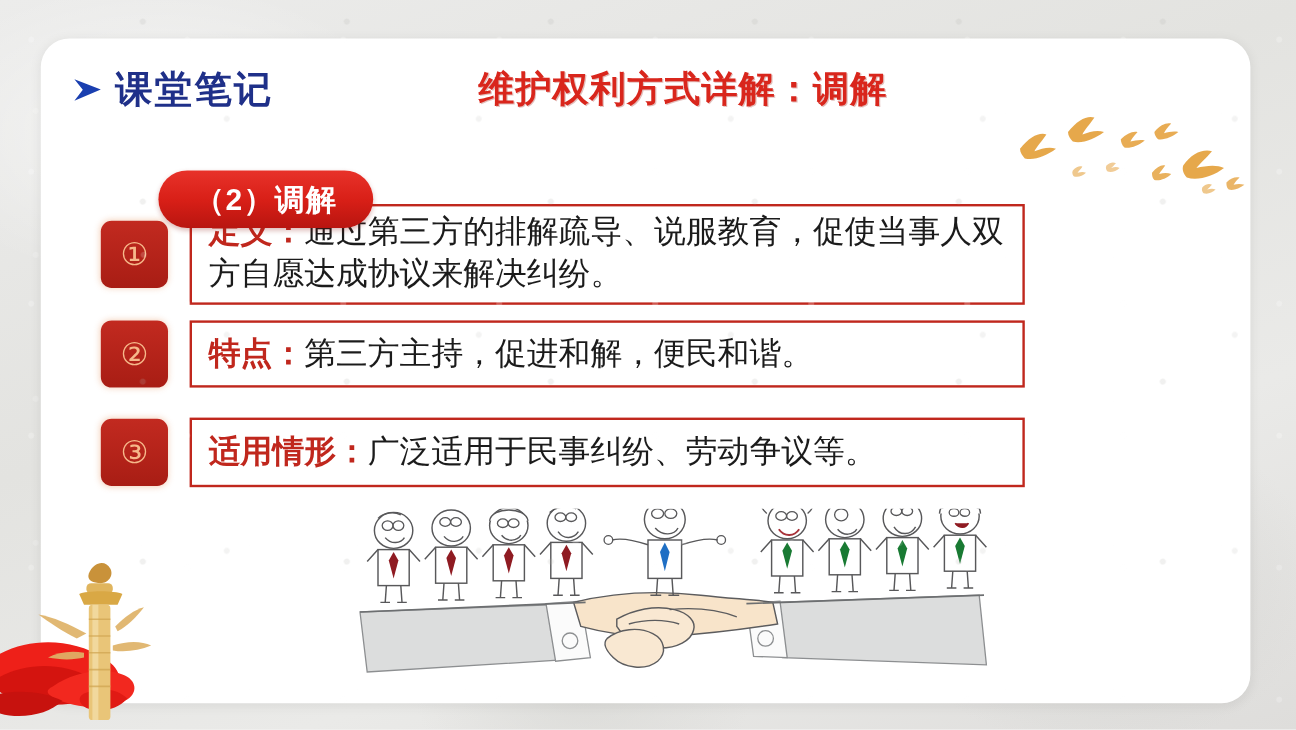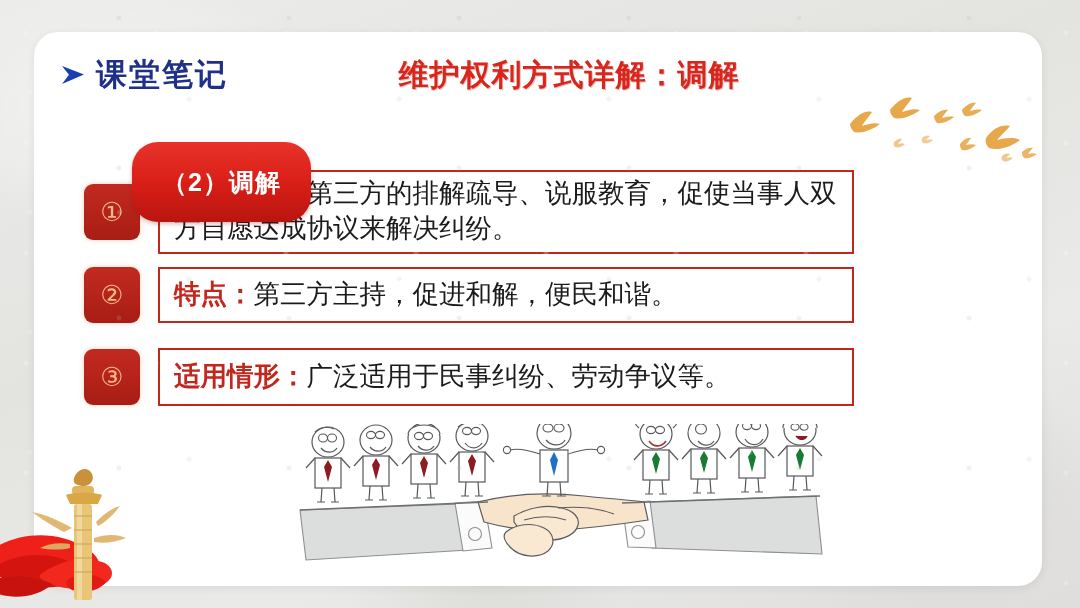--- a/index.html
+++ b/index.html
@@ -99,21 +99,21 @@
     width: 220px;
     height: 90px;
   }
 
   
   .section-pill {
     position: absolute;
     left: 98px;
     top: 110px;
     height: 48px;
-    padding: 16px 30px;
+    padding: 0 30px;
     border-radius: 26px;
     background: linear-gradient(180deg, #e8322a 0%, #d81f17 52%, #b81510 100%);
     color: #ffffff;
     font-size: 25px;
     font-weight: bold;
     letter-spacing: 1px;
     display: flex;
     align-items: center;
     justify-content: center;
     box-shadow: 0 2px 4px rgba(140,20,12,0.3);

